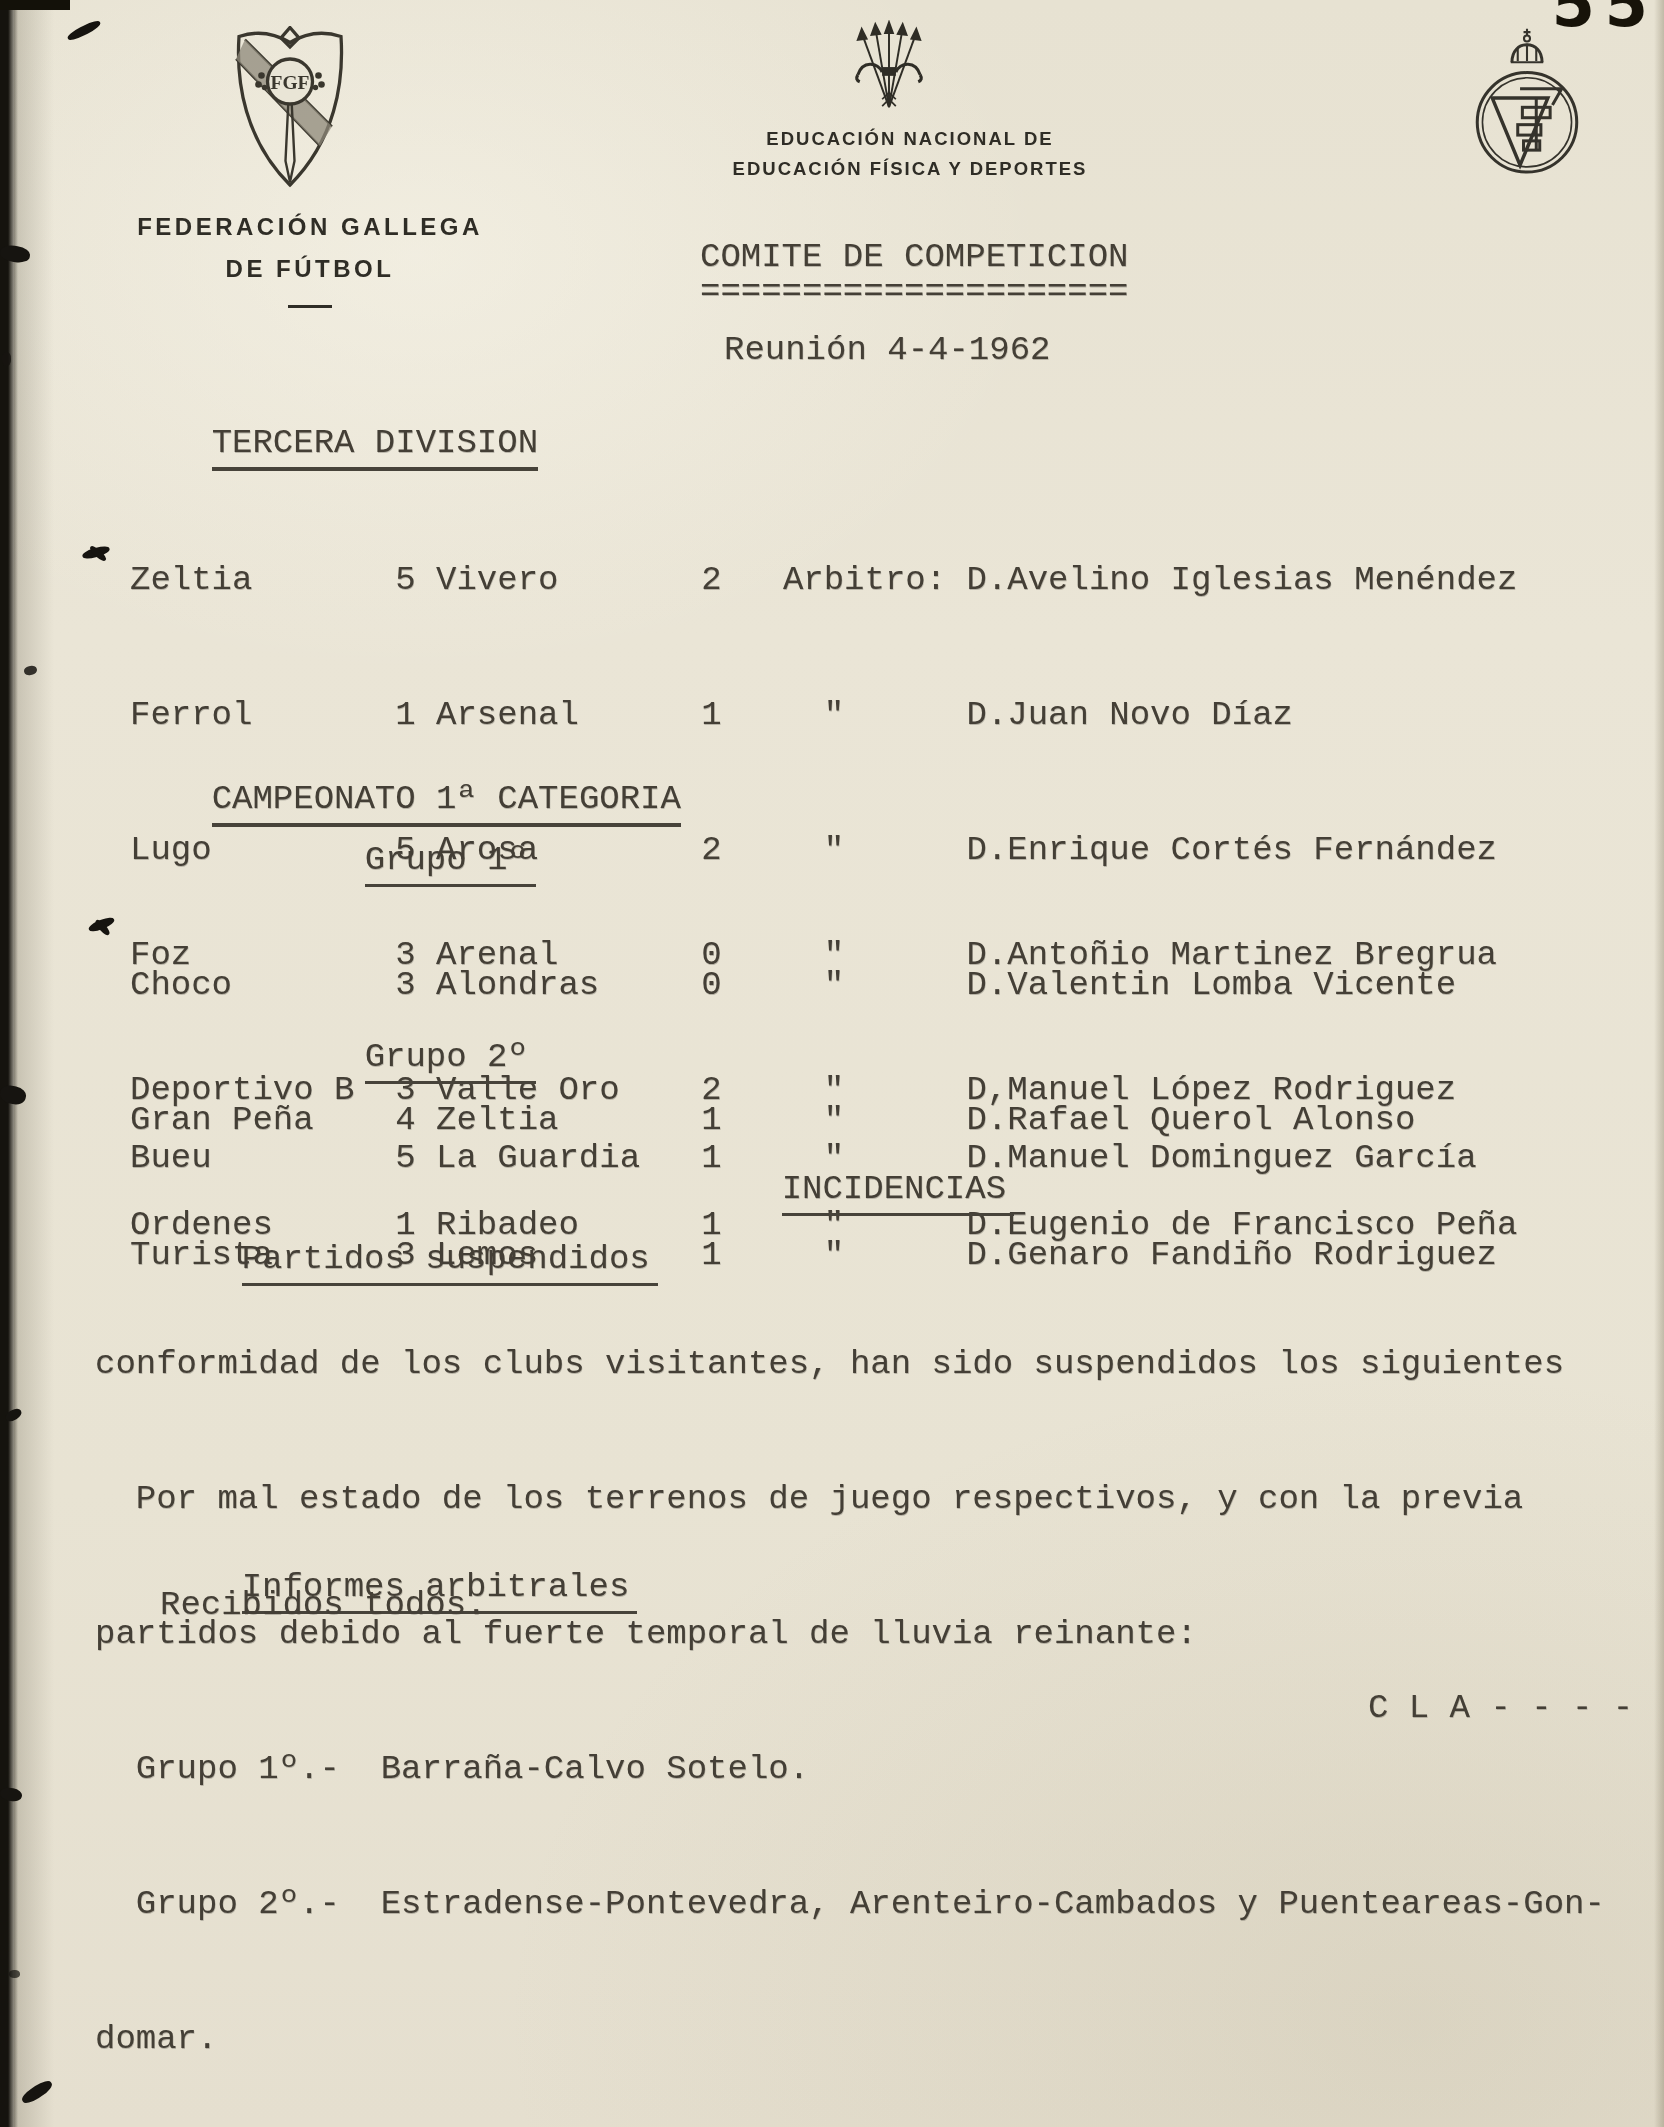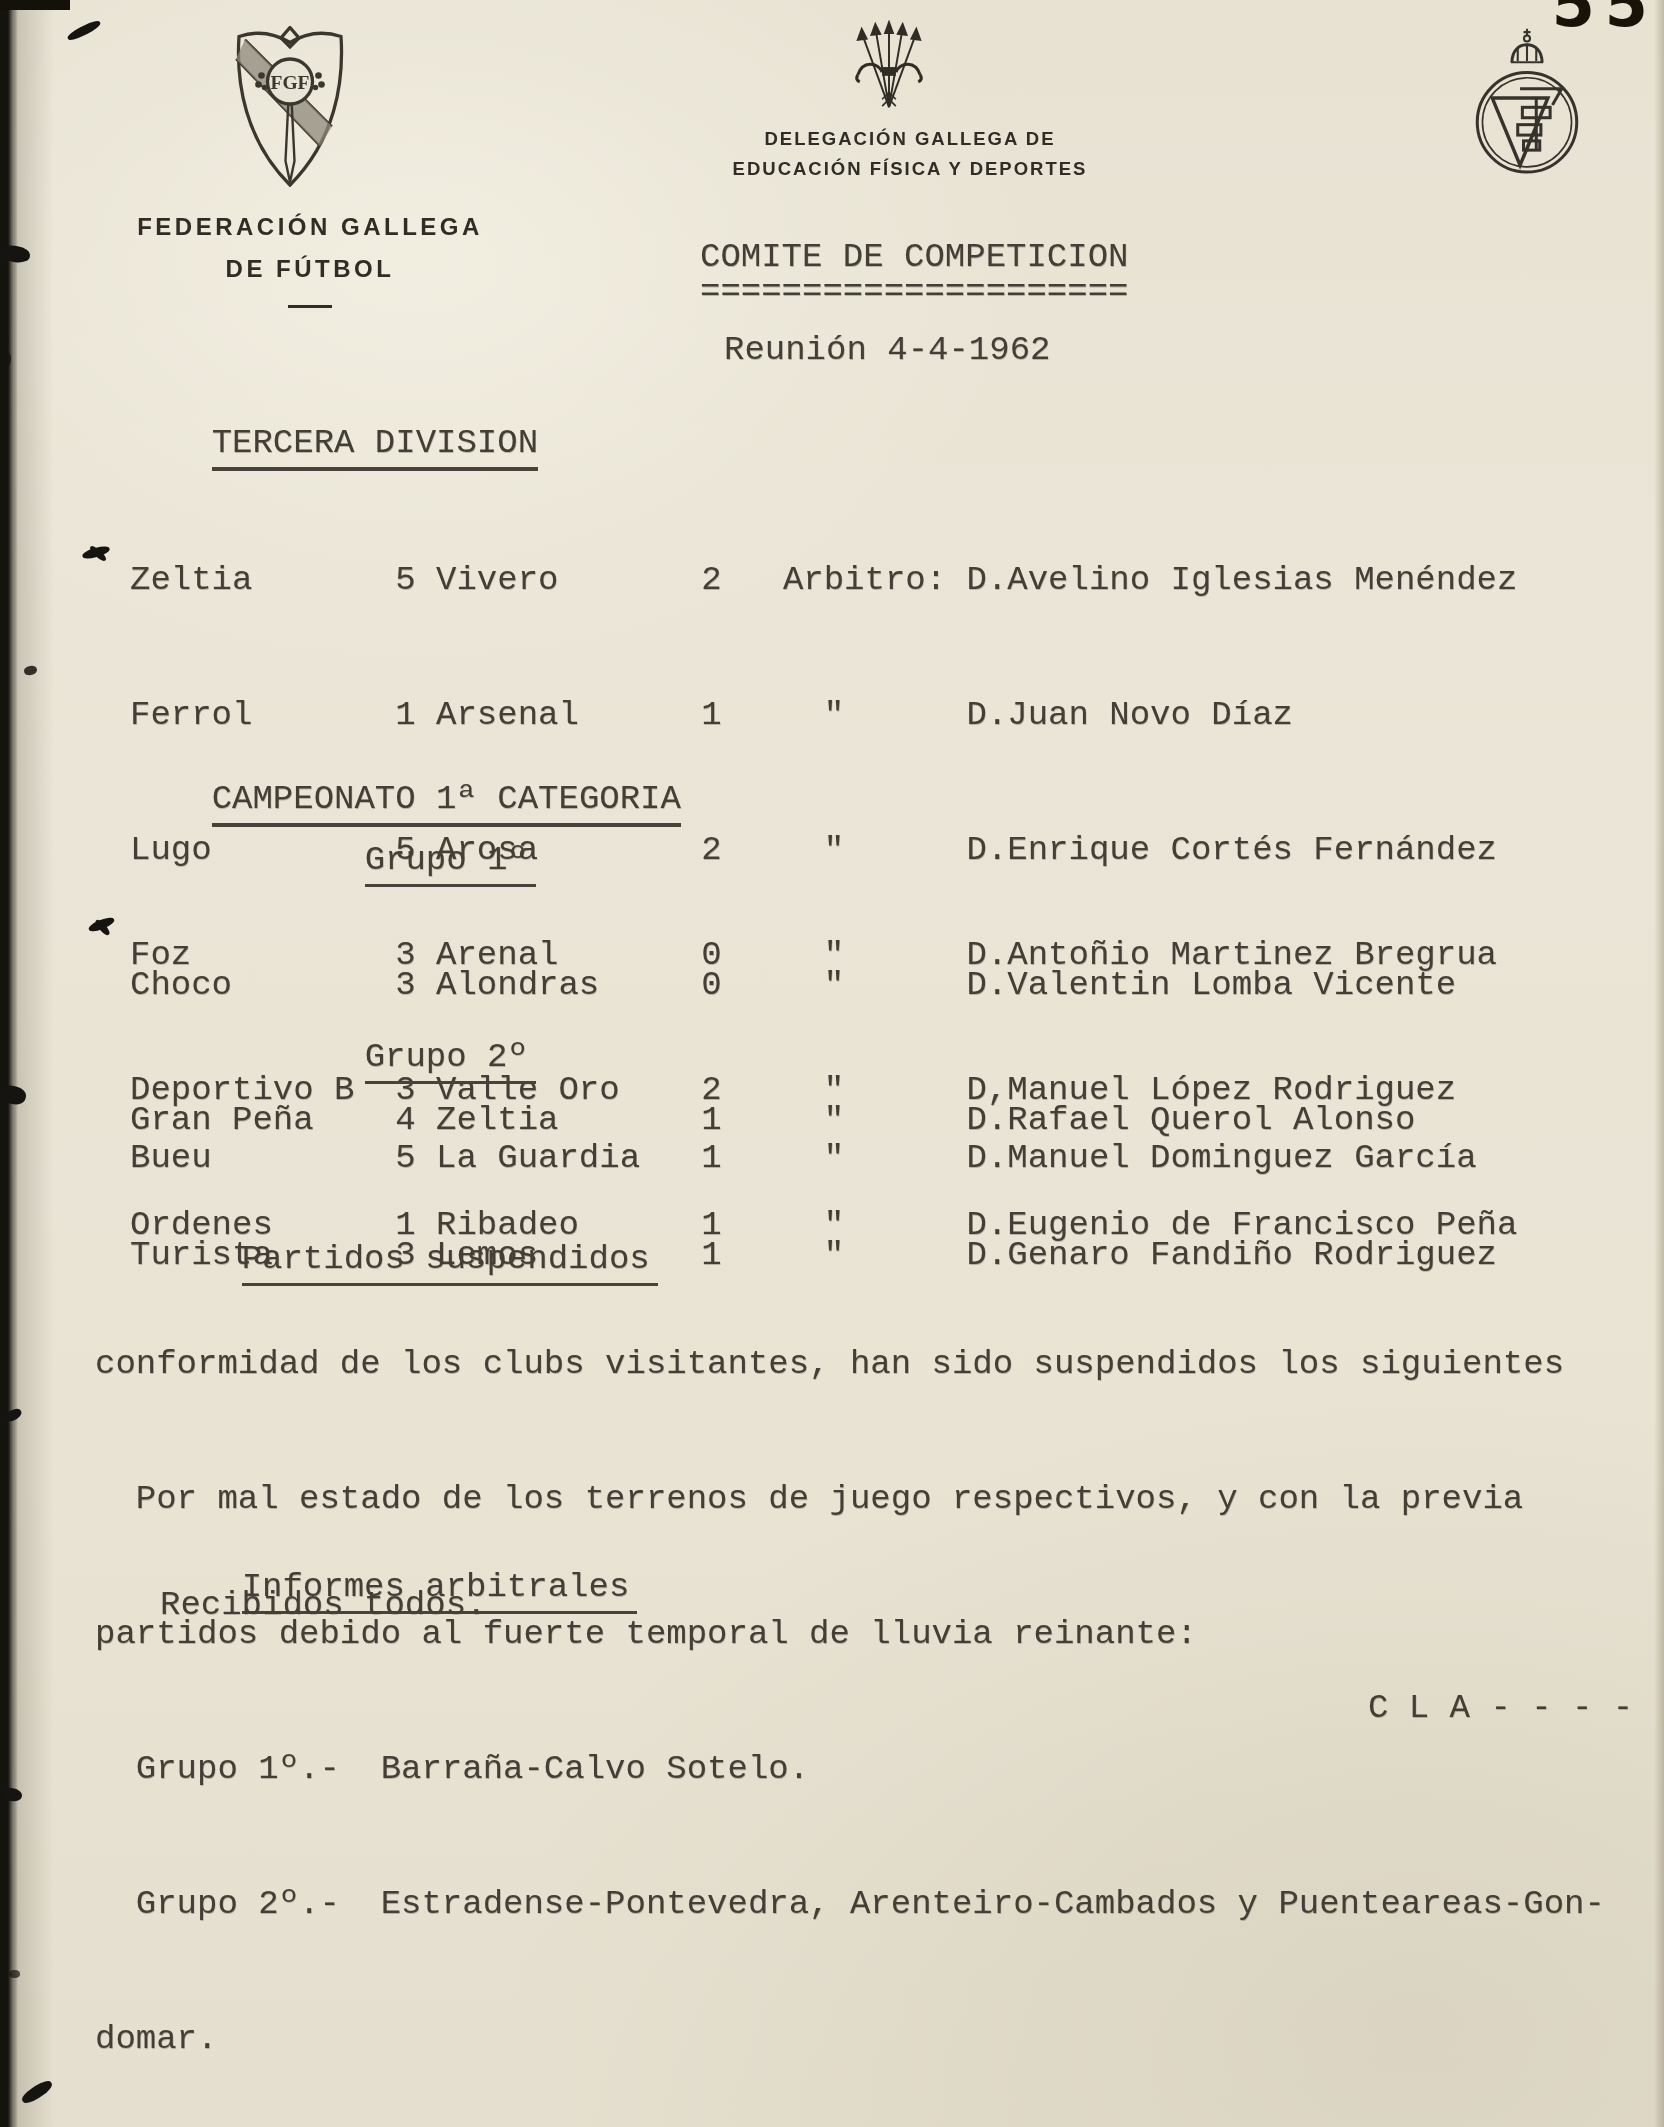--- a/index.html
+++ b/index.html
@@ -125,21 +125,21 @@
       <g stroke="#2f2d26" stroke-width="3.2" fill="none">
         <path d="M8 55 C13 40 28 42 33 52"></path>
         <path d="M72 55 C67 40 52 42 47 52"></path>
         <path d="M8 55 q-3 5 2 7 M72 55 q3 5 -2 7"></path>
       </g>
       <rect x="33" y="47" width="14" height="9" fill="#2f2d26"></rect>
     </svg>
   </div>
 
   <div class="delegacion">
-    <div>DELEGACIÓN GALLEGA DE</div>
+    <div>EDUCACIÓN NACIONAL DE</div>
     <div>EDUCACIÓN FÍSICA Y DEPORTES</div>
   </div>
 
   <div class="logo" style="left:1468px;top:24px;width:118px;height:162px;">
     <svg width="118" height="162" viewBox="0 0 100 140">
       <g fill="none" stroke="#35332c" stroke-width="2.6">
         <circle cx="50" cy="85" r="43"></circle>
         <circle cx="50" cy="85" r="38.5" stroke-width="1.4"></circle>
         <path d="M37 33 C37 23 43 18 50 18 C57 18 63 23 63 33"></path>
         <path d="M42 21 V32 M50 17 V32 M58 21 V32 M36 33 H64" stroke-width="1.8"></path>
@@ -256,20 +256,23 @@
     <div class="match-row">
       <span>Bueu</span>
       <span>5</span>
       <span>La Guardia</span>
       <span>1</span>
       <span class="arb ditto">"</span>
       <span class="ref">D.Manuel Dominguez García</span>
     </div>
   </div>
 
+  <div class="tw" style="left:700px;top:1122px;">
+    <span class="hline-thin">INCIDENCIAS</span>
+  </div>
 
   <div class="tw" style="left:160px;top:1192px;">
     <span class="hline-thin">Partidos suspendidos</span>
   </div>
 
   <div class="tw para" style="left:95px;top:1252px;">
     <div>conformidad de los clubs visitantes, han sido suspendidos los siguientes</div>
     <div>  Por mal estado de los terrenos de juego respectivos, y con la previa</div>
     <div>partidos debido al fuerte temporal de lluvia reinante:</div>
     <div>  Grupo 1º.-  Barraña-Calvo Sotelo.</div>

